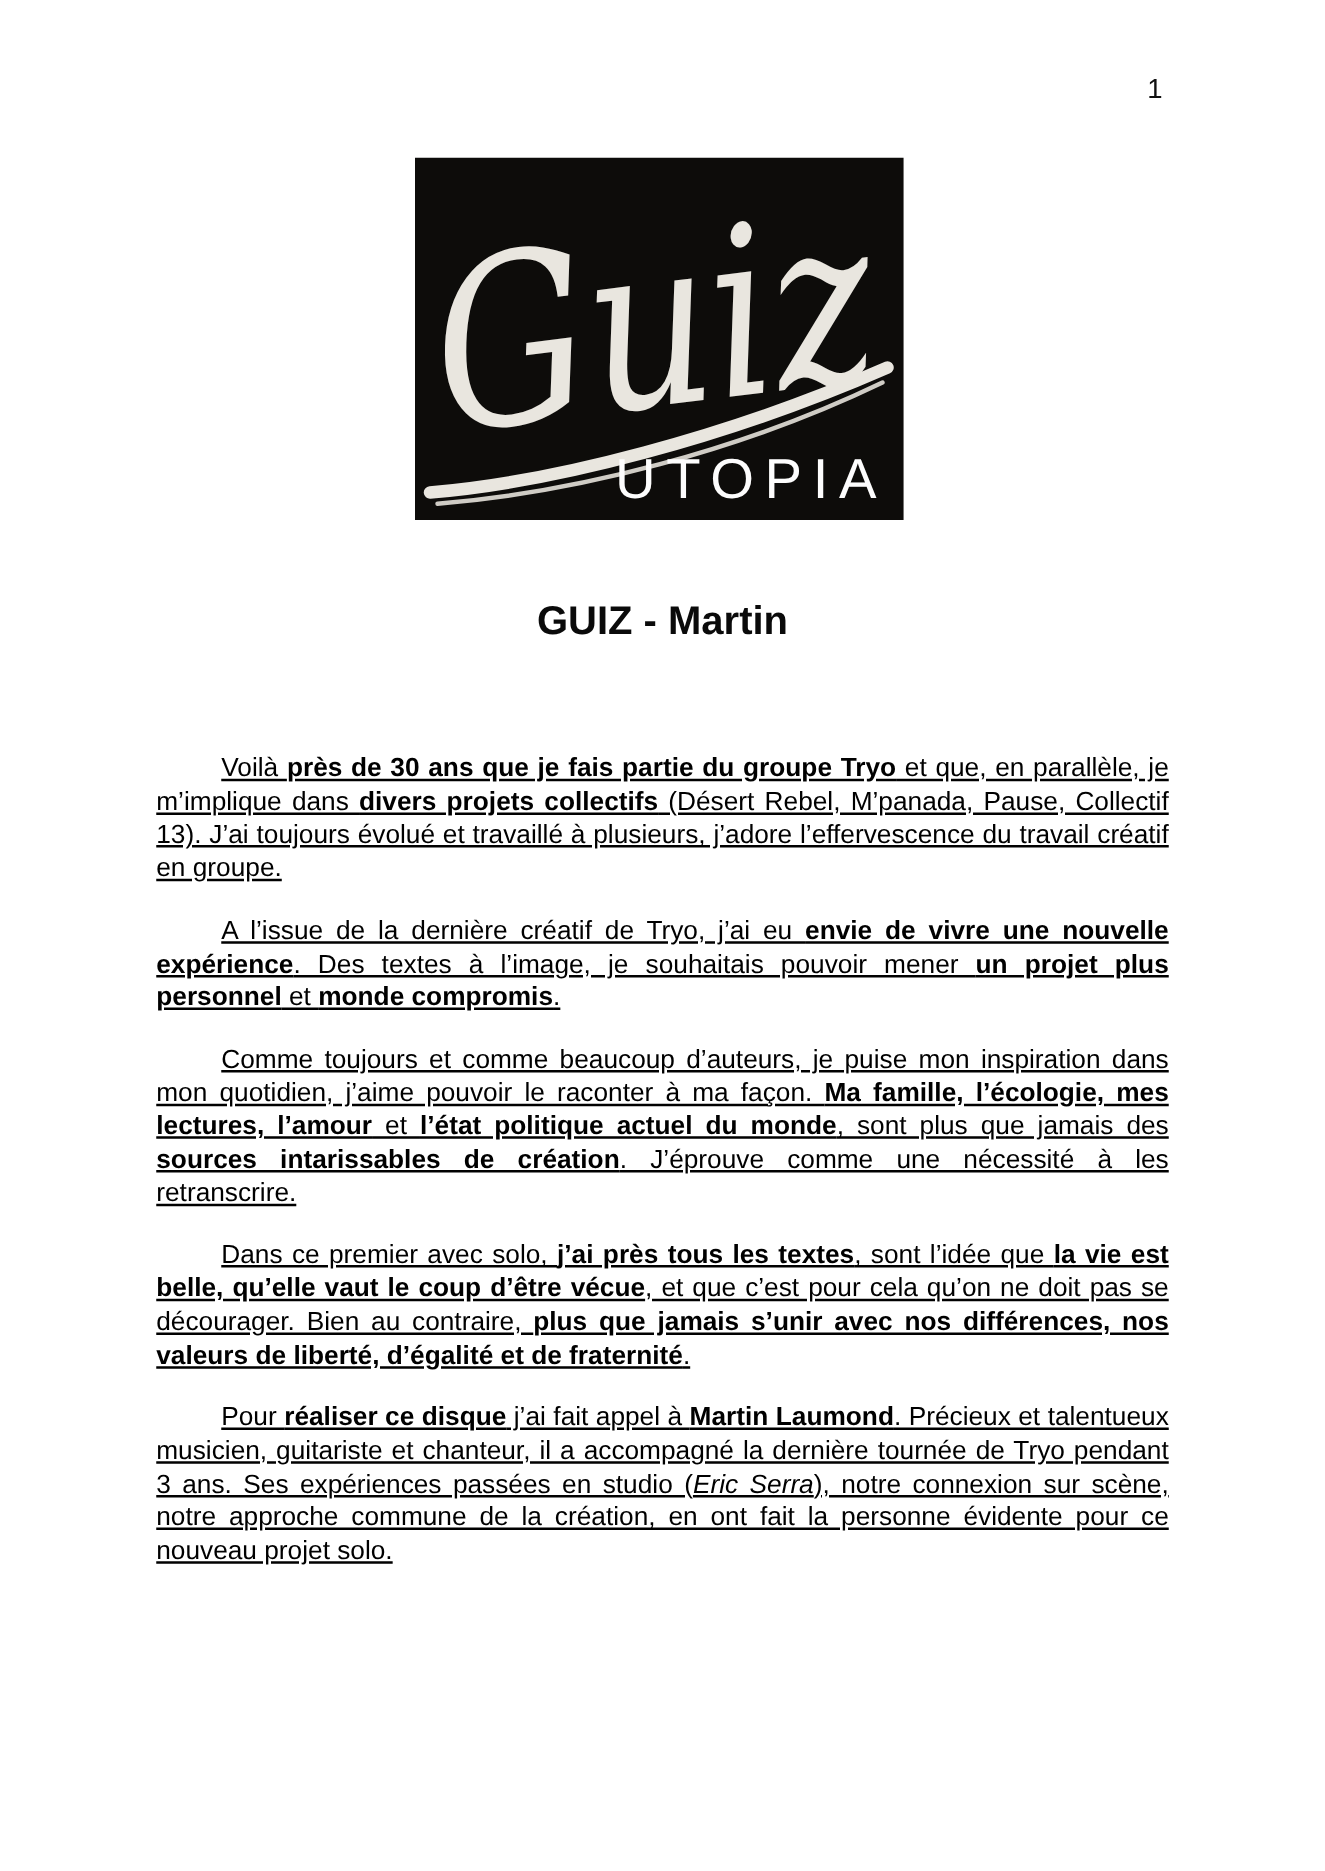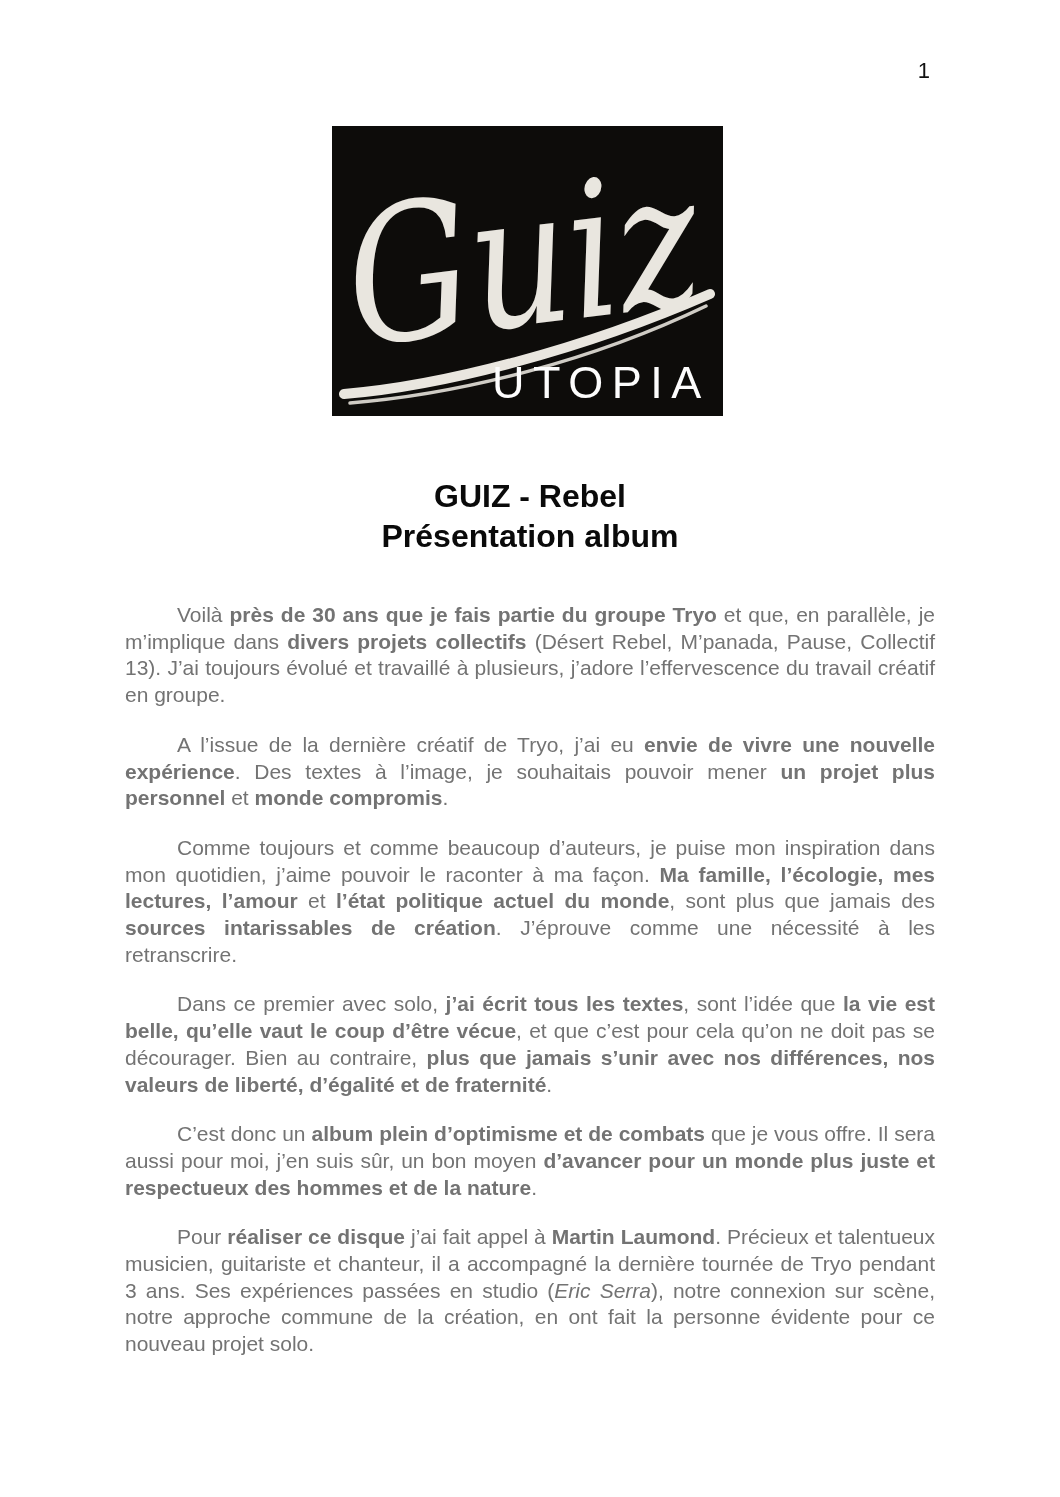--- a/index.html
+++ b/index.html
@@ -48,21 +48,22 @@
     left: 125px;
     top: 602px;
     width: 810px;
   }
   .body-text p {
     margin: 0 0 23px 0;
     font-size: 21px;
     line-height: 26.7px;
     text-align: justify;
     text-indent: 52px;
-    color: #737373;
+    color: #000000;
+    text-decoration: underline;
   }
   .body-text p b { font-weight: bold; }
   .body-text p i { font-style: italic; }
 </style>
 </head>
 <body>
 
 <div class="page">
 
   <div class="page-number">1</div>
@@ -71,26 +72,24 @@
     <svg viewBox="0 0 391 290" xmlns="http://www.w3.org/2000/svg">
       <rect x="0" y="0" width="391" height="290" fill="#0d0c0a"></rect>
       <path d="M12 268 C 110 260, 250 224, 378 168" stroke="#e9e6df" stroke-width="10" fill="none" stroke-linecap="round"></path>
       <path d="M18 277 C 130 268, 262 234, 374 180" stroke="#cfccc5" stroke-width="3.5" fill="none" stroke-linecap="round"></path>
       <text x="16" y="198" font-family="DejaVu Serif, serif" font-style="italic" font-size="188" fill="#e9e6df" textLength="352" lengthAdjust="spacingAndGlyphs" transform="rotate(-7 195 145)">Guiz</text>
       <text x="160" y="272" font-family="Liberation Sans, sans-serif" font-size="45" letter-spacing="8.5" fill="#fdfdfd">UTOPIA</text>
     </svg>
   </div>
 
   <div class="title-block">
-    <div>GUIZ - Rebel</div>
-    <div>Présentation album</div>
+    <div>GUIZ - Martin</div>
   </div>
 
   <div class="body-text">
       <p><span>Voilà </span><b>près de 30 ans que je fais partie du groupe Tryo</b><span> et que, en parallèle, je m’implique dans </span><b>divers projets collectifs</b><span> (Désert Rebel, M’panada, Pause, Collectif 13). J’ai toujours évolué et travaillé à plusieurs, j’adore l’effervescence du travail créatif en groupe.</span></p>
       <p><span>A l’issue de la dernière créatif de Tryo, j’ai eu </span><b>envie de vivre une nouvelle expérience</b><span>. Des textes à l’image, je souhaitais pouvoir mener </span><b>un projet plus personnel</b><span> et </span><b>monde compromis</b><span>.</span></p>
       <p><span>Comme toujours et comme beaucoup d’auteurs, je puise mon inspiration dans mon quotidien, j’aime pouvoir le raconter à ma façon. </span><b>Ma famille, l’écologie, mes lectures, l’amour</b><span> et </span><b>l’état politique actuel du monde</b><span>, sont plus que jamais des </span><b>sources intarissables de création</b><span>. J’éprouve comme une nécessité à les retranscrire.</span></p>
-      <p><span>Dans ce premier avec solo, </span><b>j’ai écrit tous les textes</b><span>, sont l’idée que </span><b>la vie est belle, qu’elle vaut le coup d’être vécue</b><span>, et que c’est pour cela qu’on ne doit pas se décourager. Bien au contraire, </span><b>plus que jamais s’unir avec nos différences, nos valeurs de liberté, d’égalité et de fraternité</b><span>.</span></p>
-      <p><span>C’est donc un </span><b>album plein d’optimisme et de combats</b><span> que je vous offre. Il sera aussi pour moi, j’en suis sûr, un bon moyen </span><b>d’avancer pour un monde plus juste et respectueux des hommes et de la nature</b><span>.</span></p>
+      <p><span>Dans ce premier avec solo, </span><b>j’ai près tous les textes</b><span>, sont l’idée que </span><b>la vie est belle, qu’elle vaut le coup d’être vécue</b><span>, et que c’est pour cela qu’on ne doit pas se décourager. Bien au contraire, </span><b>plus que jamais s’unir avec nos différences, nos valeurs de liberté, d’égalité et de fraternité</b><span>.</span></p>
       <p><span>Pour </span><b>réaliser ce disque</b><span> j’ai fait appel à </span><b>Martin Laumond</b><span>. Précieux et talentueux musicien, guitariste et chanteur, il a accompagné la dernière tournée de Tryo pendant 3 ans. Ses expériences passées en studio (</span><i>Eric Serra</i><span>), notre connexion sur scène, notre approche commune de la création, en ont fait la personne évidente pour ce nouveau projet solo.</span></p>
     </div>
 
 </div>
 
 </body></html>

